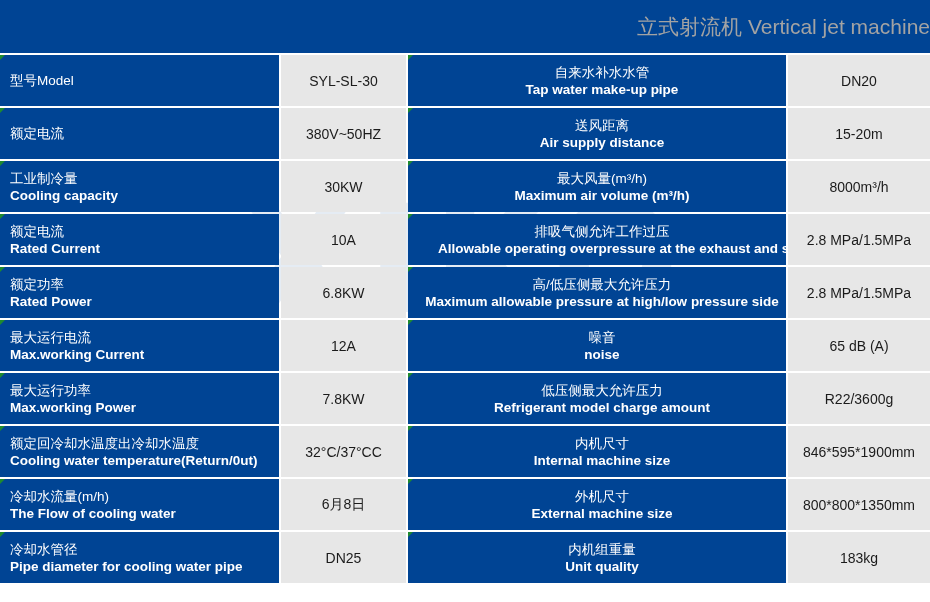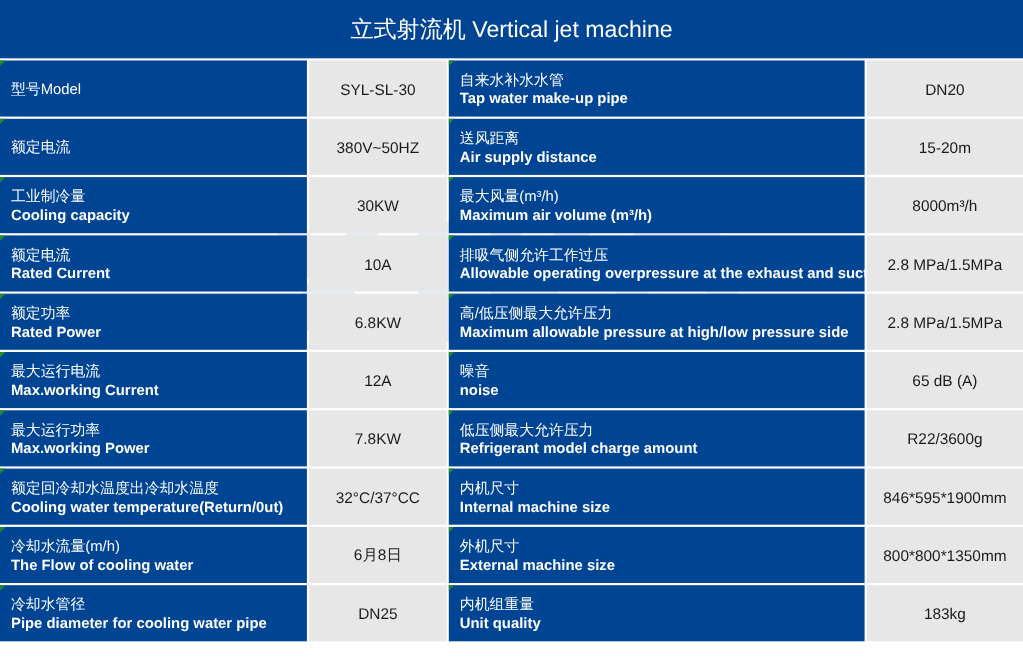--- a/index.html
+++ b/index.html
@@ -43,24 +43,24 @@
   }
 
   
   .title-bar {
     position: absolute;
     left: 0;
     top: 0;
     width: 930px;
     height: 53px;
     background: #004494;
-    color: #ffffff;
+    color: #a3a3a3;
     display: flex;
     align-items: center;
-    justify-content: center;
+    justify-content: flex-end;
     font-size: 21px;
     z-index: 3;
   }
 
   
   .grid {
     position: absolute;
     left: 0;
     top: 55px;
     width: 930px;
@@ -105,21 +105,21 @@
     align-items: center;
     justify-content: center;
     flex-direction: row;
     font-size: 14px;
     text-align: center;
   }
 
   
   .c1 { width: 279px; }
   .c2 { width: 125px; margin-left: 2px; }
-  .c3 { width: 378px; margin-left: 2px; }
+  .c3 { width: 378px; margin-left: 2px; text-align: center; }
   .c4 { width: 142px; margin-left: 2px; align-items: center; }
 
   
   .corner {
     position: absolute;
     left: 0;
     top: 0;
     width: 0;
     height: 0;
     border-top: 5px solid #1f8a2e;

